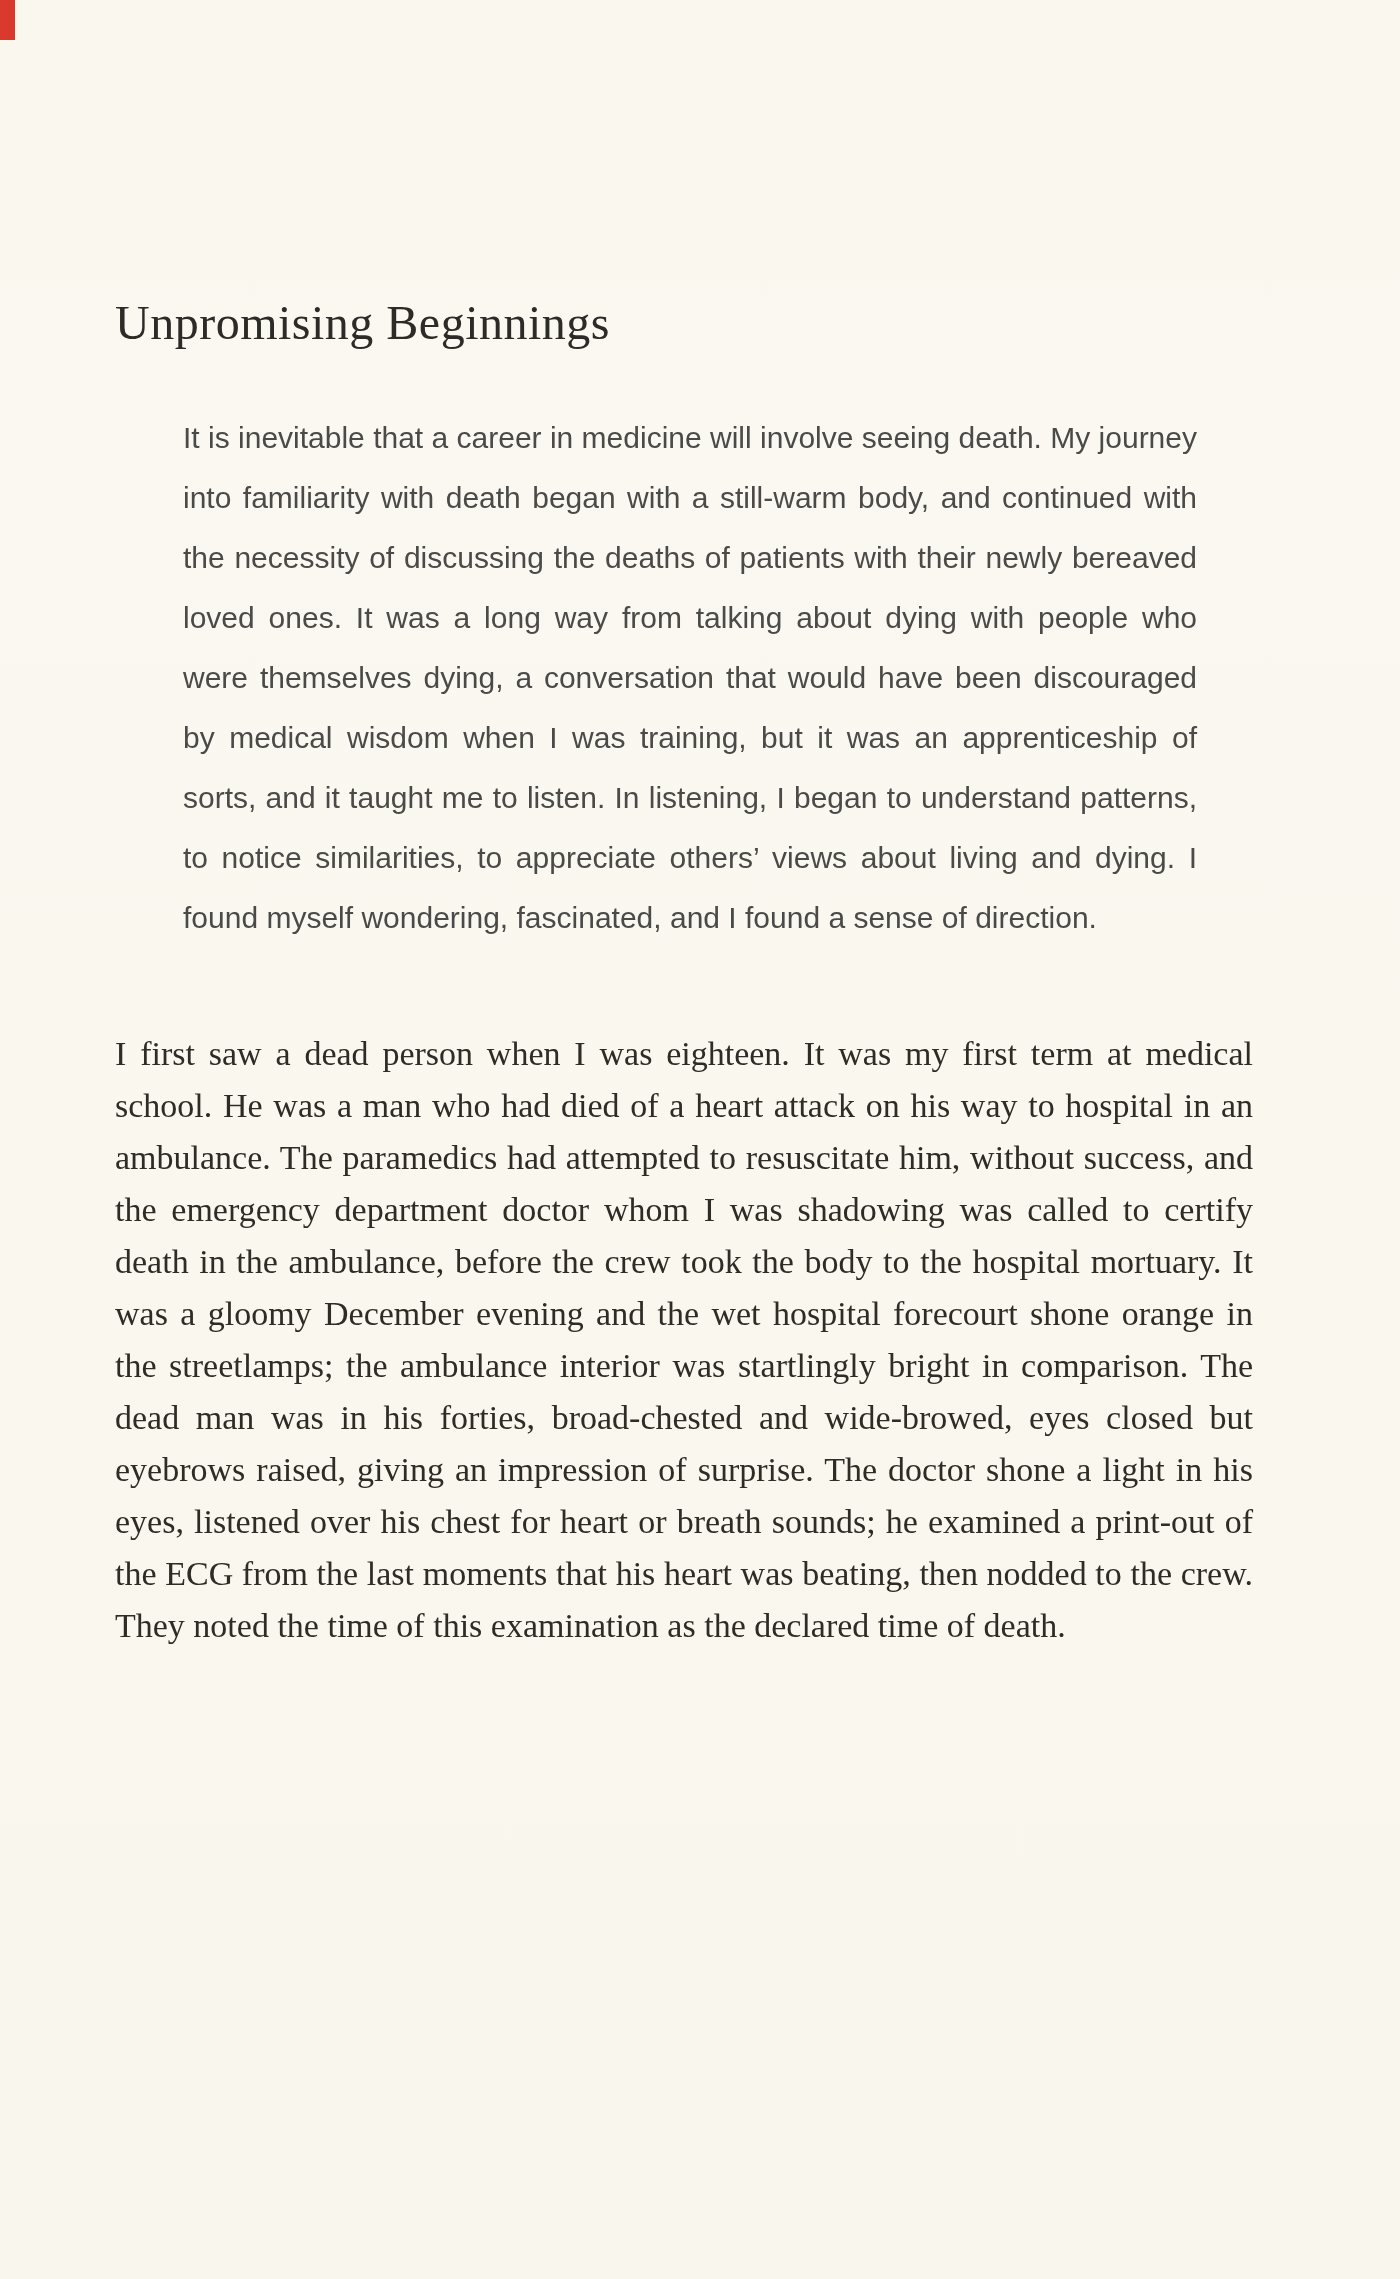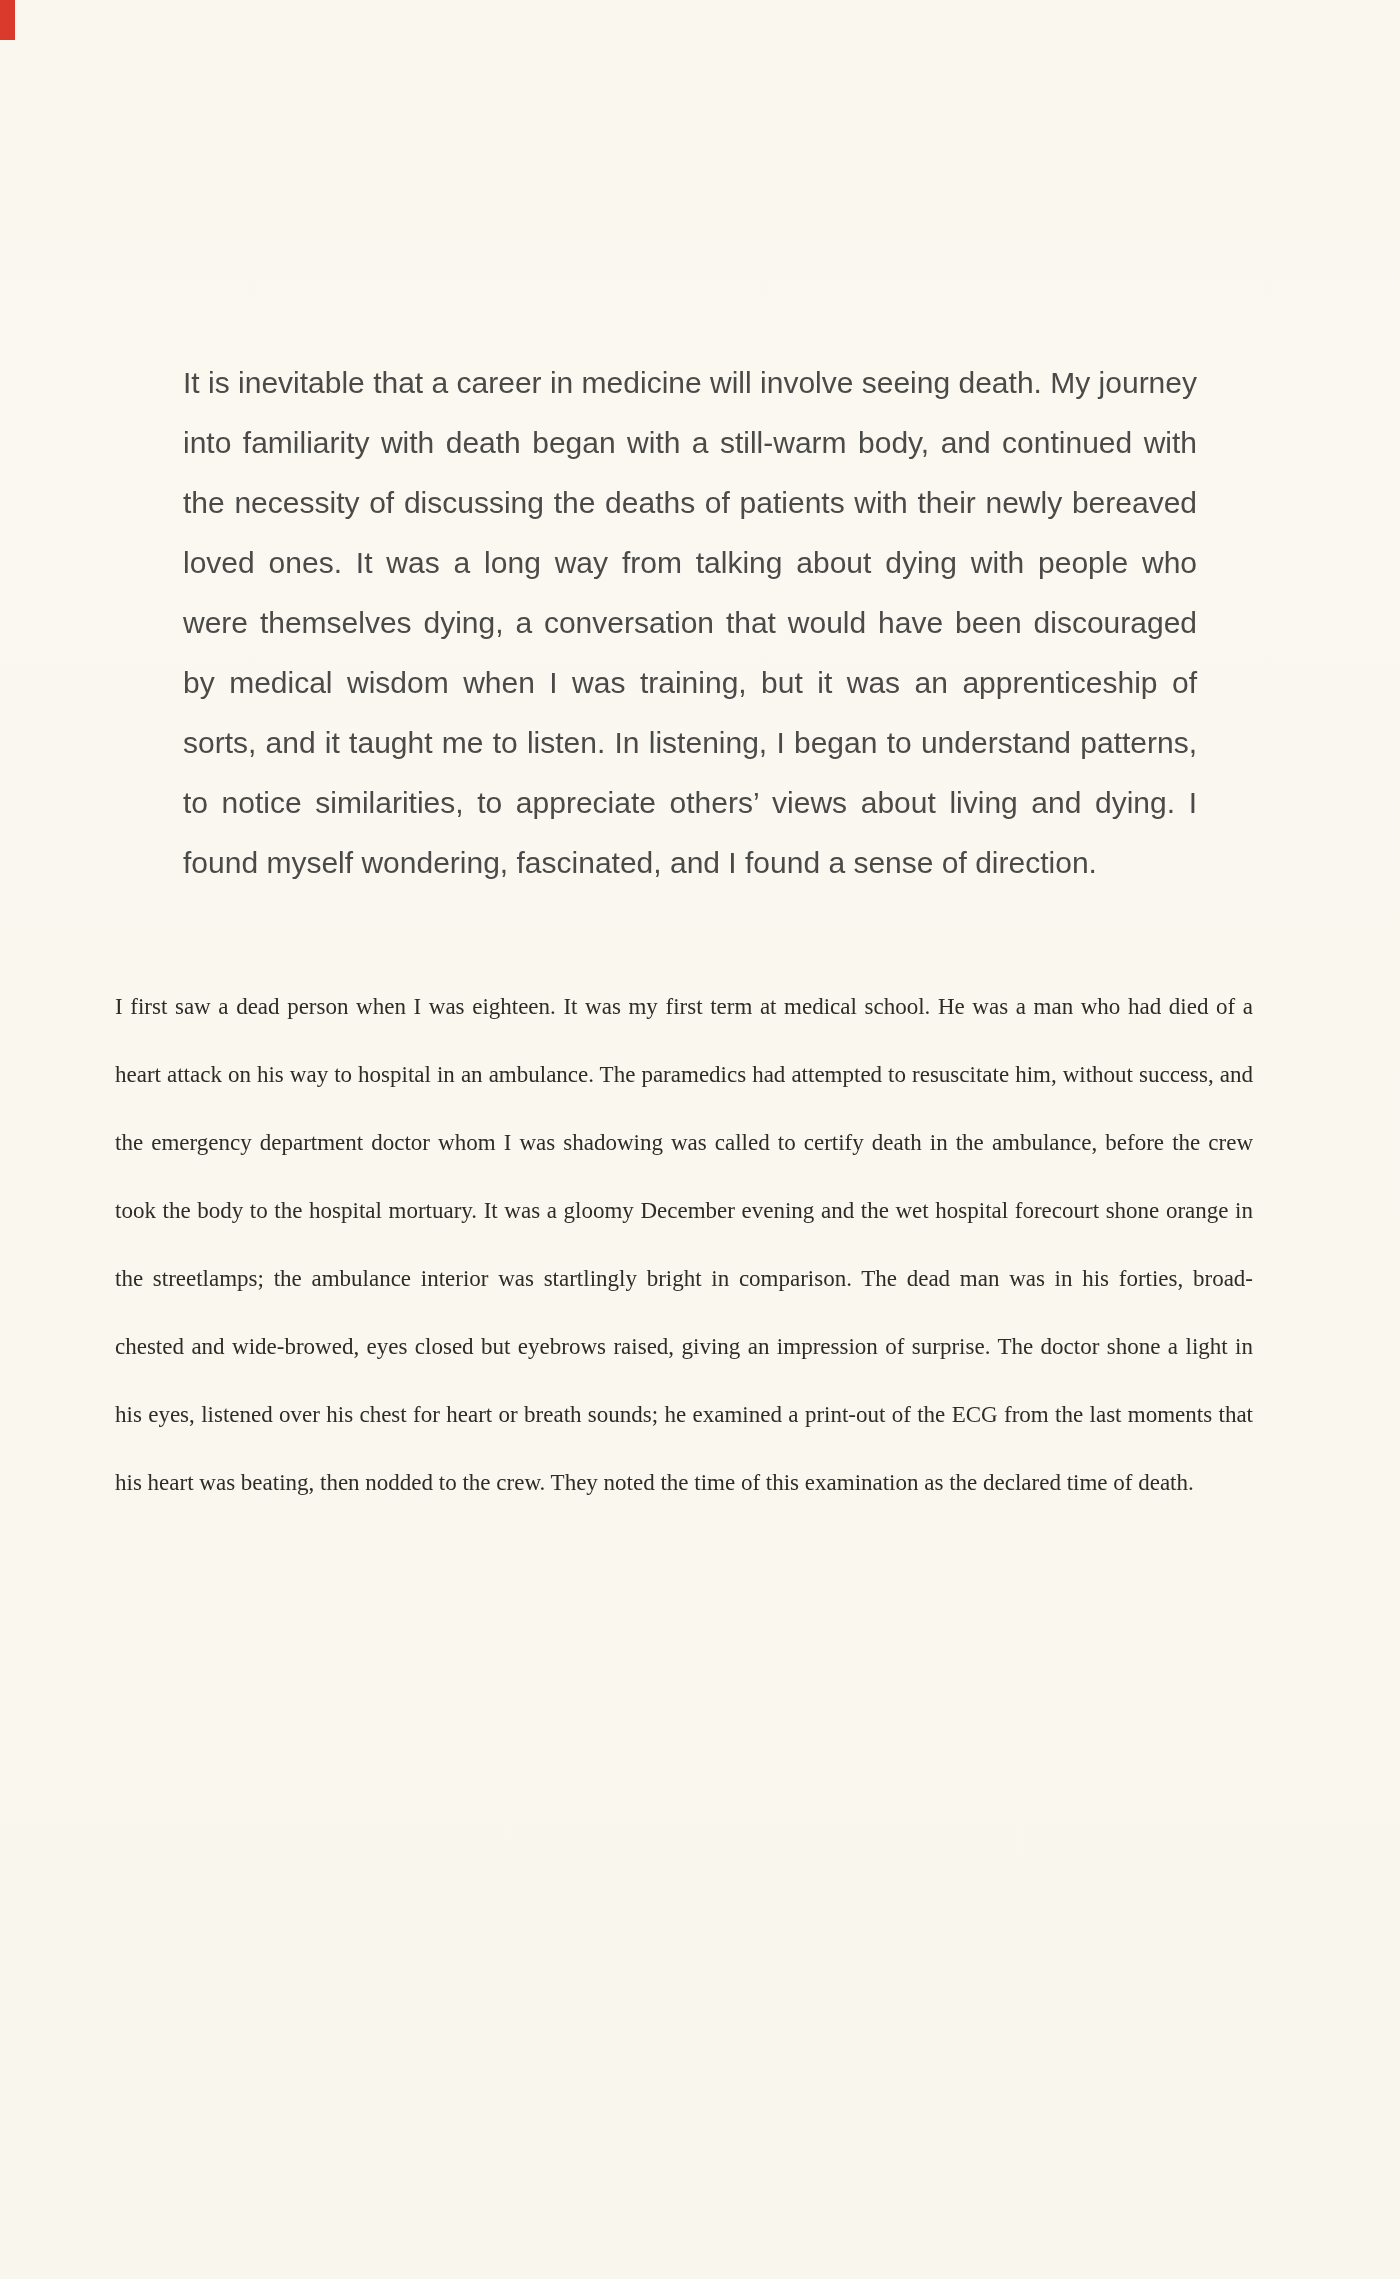--- a/index.html
+++ b/index.html
@@ -56,36 +56,37 @@
       font-size: 30px;
       line-height: 60px;
       color: #4a4a48;
       text-align: justify;
       hyphens: auto;
     }
 
     .body-paragraph {
       margin-top: 80px;
       font-family: "Liberation Serif", serif;
-      font-size: 23px;
-      line-height: 68px;
+      font-size: 34px;
+      line-height: 52px;
       color: #2f2c27;
       text-align: justify;
       hyphens: auto;
     }
   </style>
 </head>
 <body>
 
 <div class="page">
 
   <div class="red-edge-mark"></div>
 
   <div class="content">
 
+    <h1 class="chapter-heading">Unpromising Beginnings</h1>
 
     <p class="epigraph">It is inevitable that a career in medicine will involve seeing death. My journey into familiarity with death began with a still-warm body, and continued with the necessity of discussing the deaths of patients with their newly bereaved loved ones. It was a long way from talking about dying with people who were themselves dying, a conversation that would have been discouraged by medical wisdom when I was training, but it was an apprenticeship of sorts, and it taught me to listen. In listening, I began to understand patterns, to notice similarities, to appreciate others’ views about living and dying. I found myself wondering, fascinated, and I found a sense of direction.</p>
 
     <p class="body-paragraph">I first saw a dead person when I was eighteen. It was my first term at medical school. He was a man who had died of a heart attack on his way to hospital in an ambulance. The paramedics had attempted to resuscitate him, without success, and the emergency department doctor whom I was shadowing was called to certify death in the ambulance, before the crew took the body to the hospital mortuary. It was a gloomy December evening and the wet hospital forecourt shone orange in the streetlamps; the ambulance interior was startlingly bright in comparison. The dead man was in his forties, broad-chested and wide-browed, eyes closed but eyebrows raised, giving an impression of surprise. The doctor shone a light in his eyes, listened over his chest for heart or breath sounds; he examined a print-out of the ECG from the last moments that his heart was beating, then nodded to the crew. They noted the time of this examination as the declared time of death.</p>
 
   </div>
 
 </div>
 
 </body></html>

